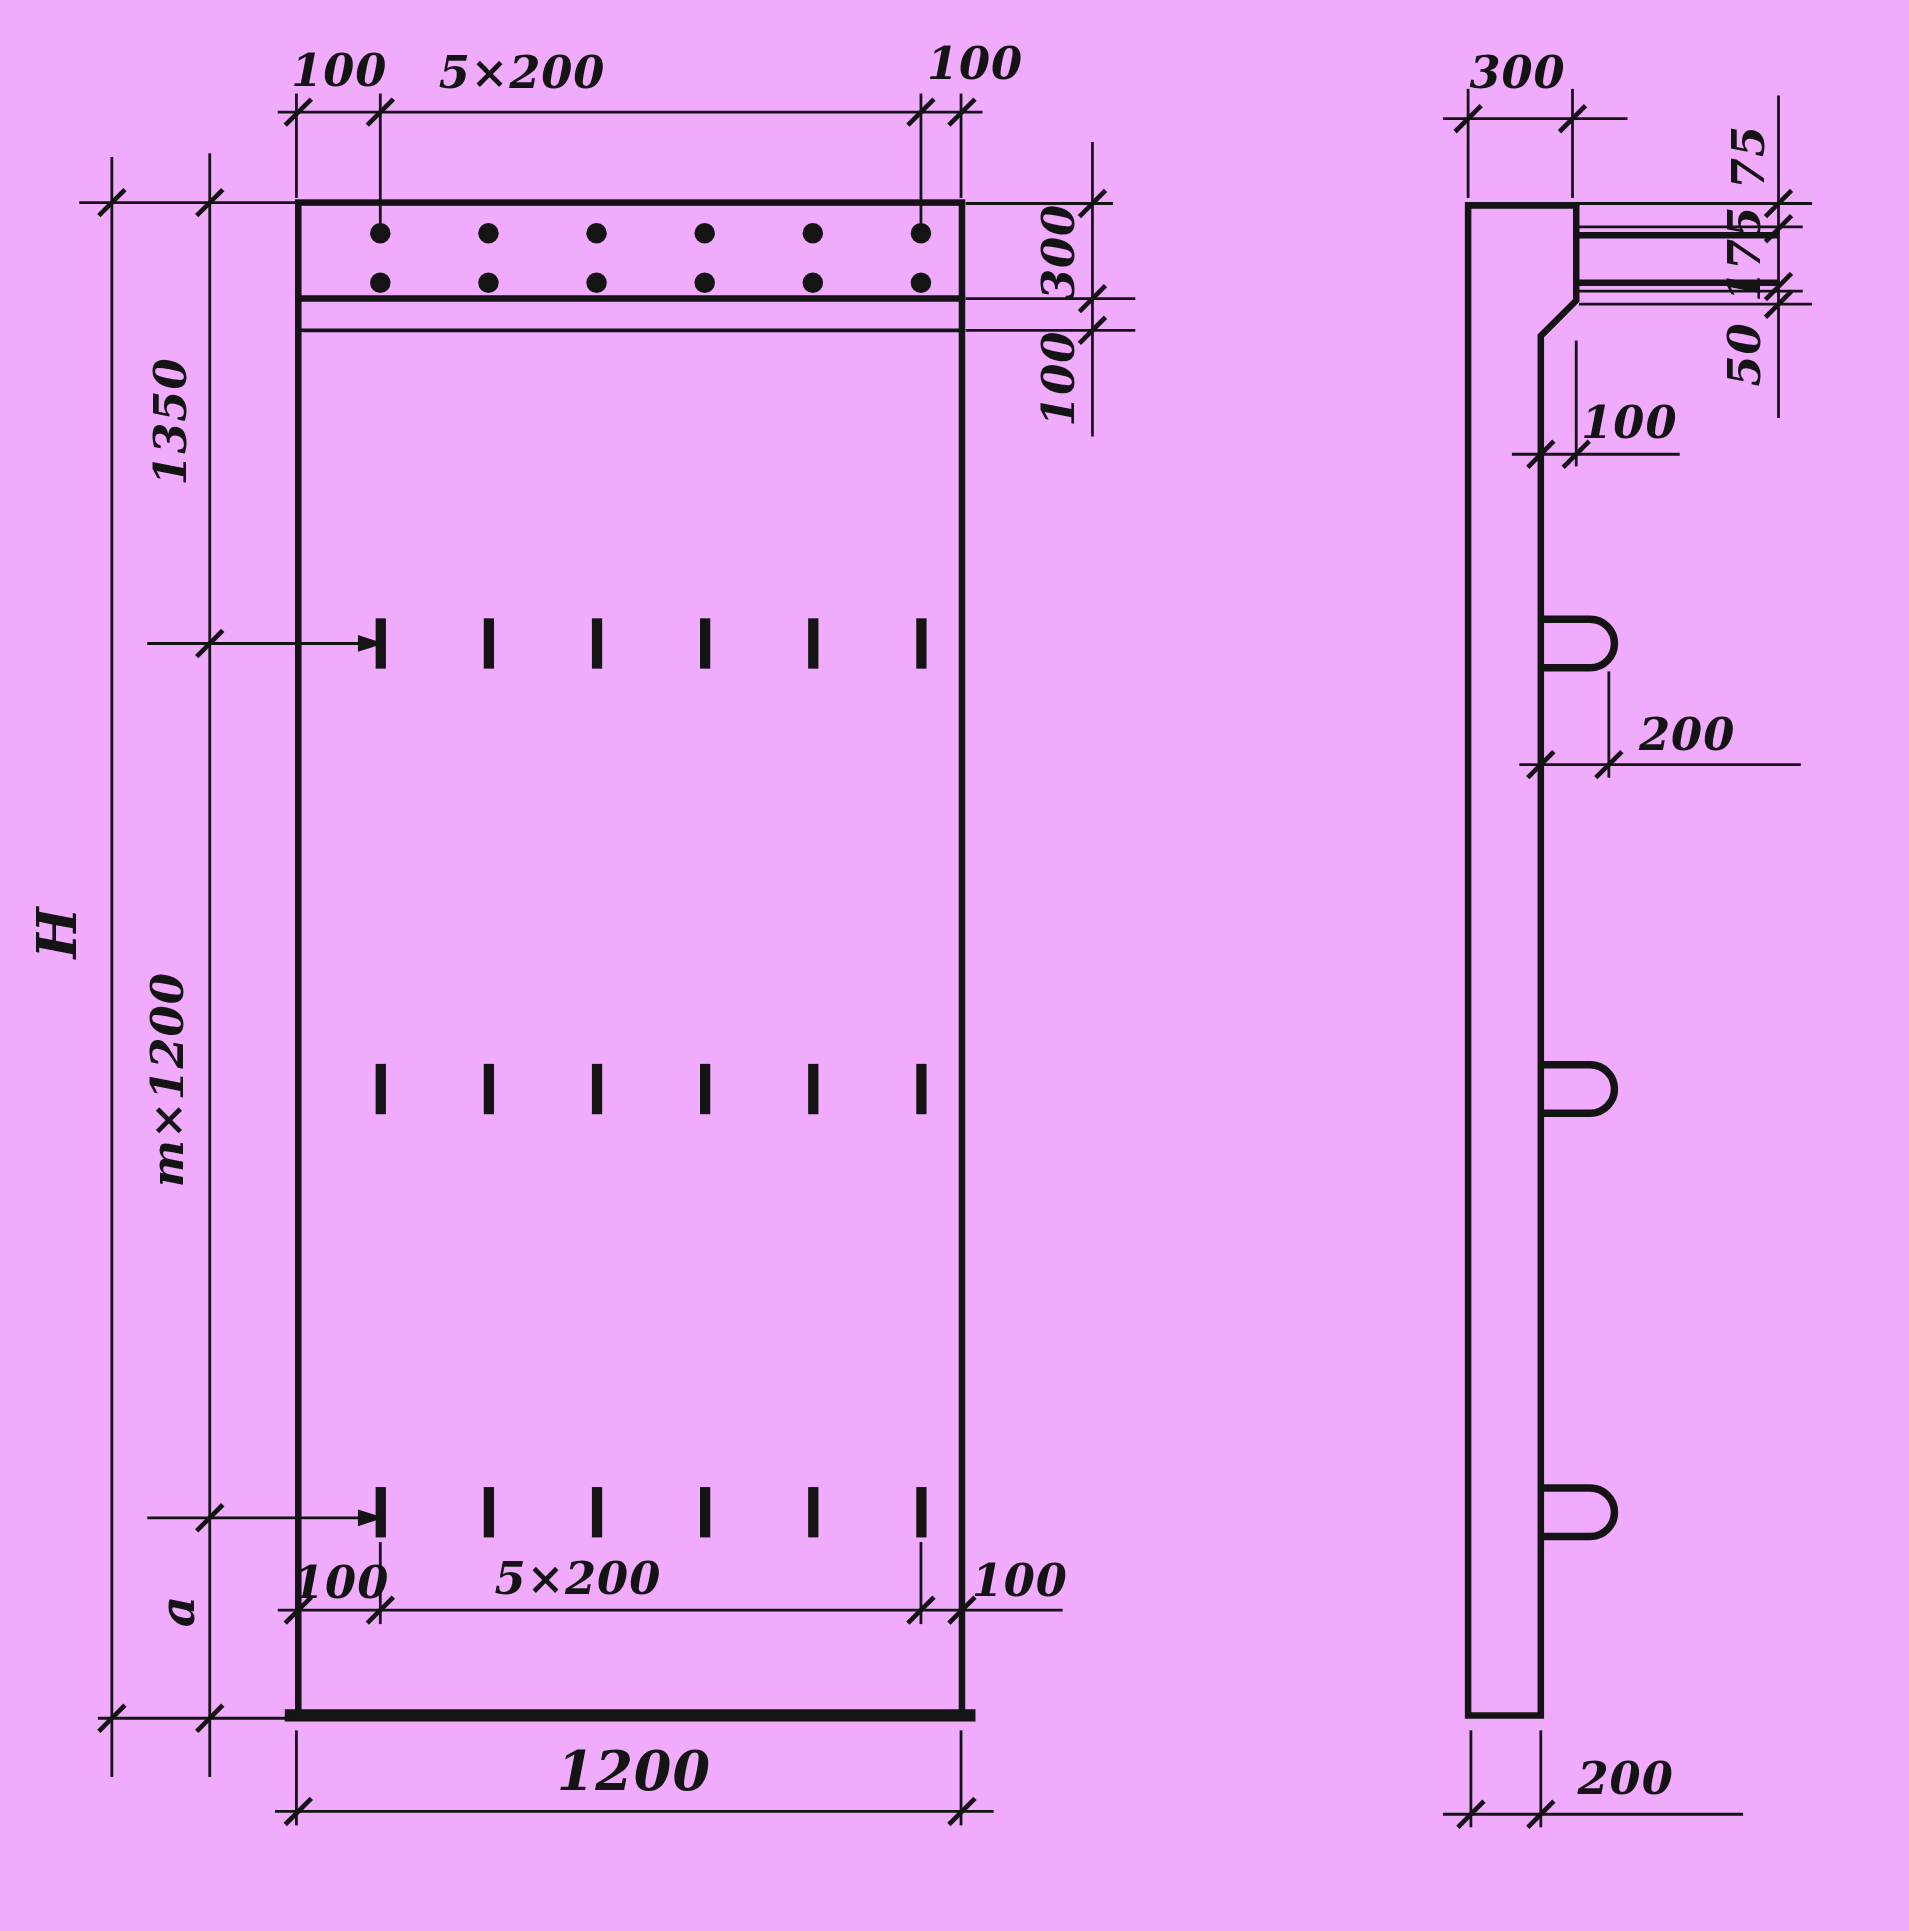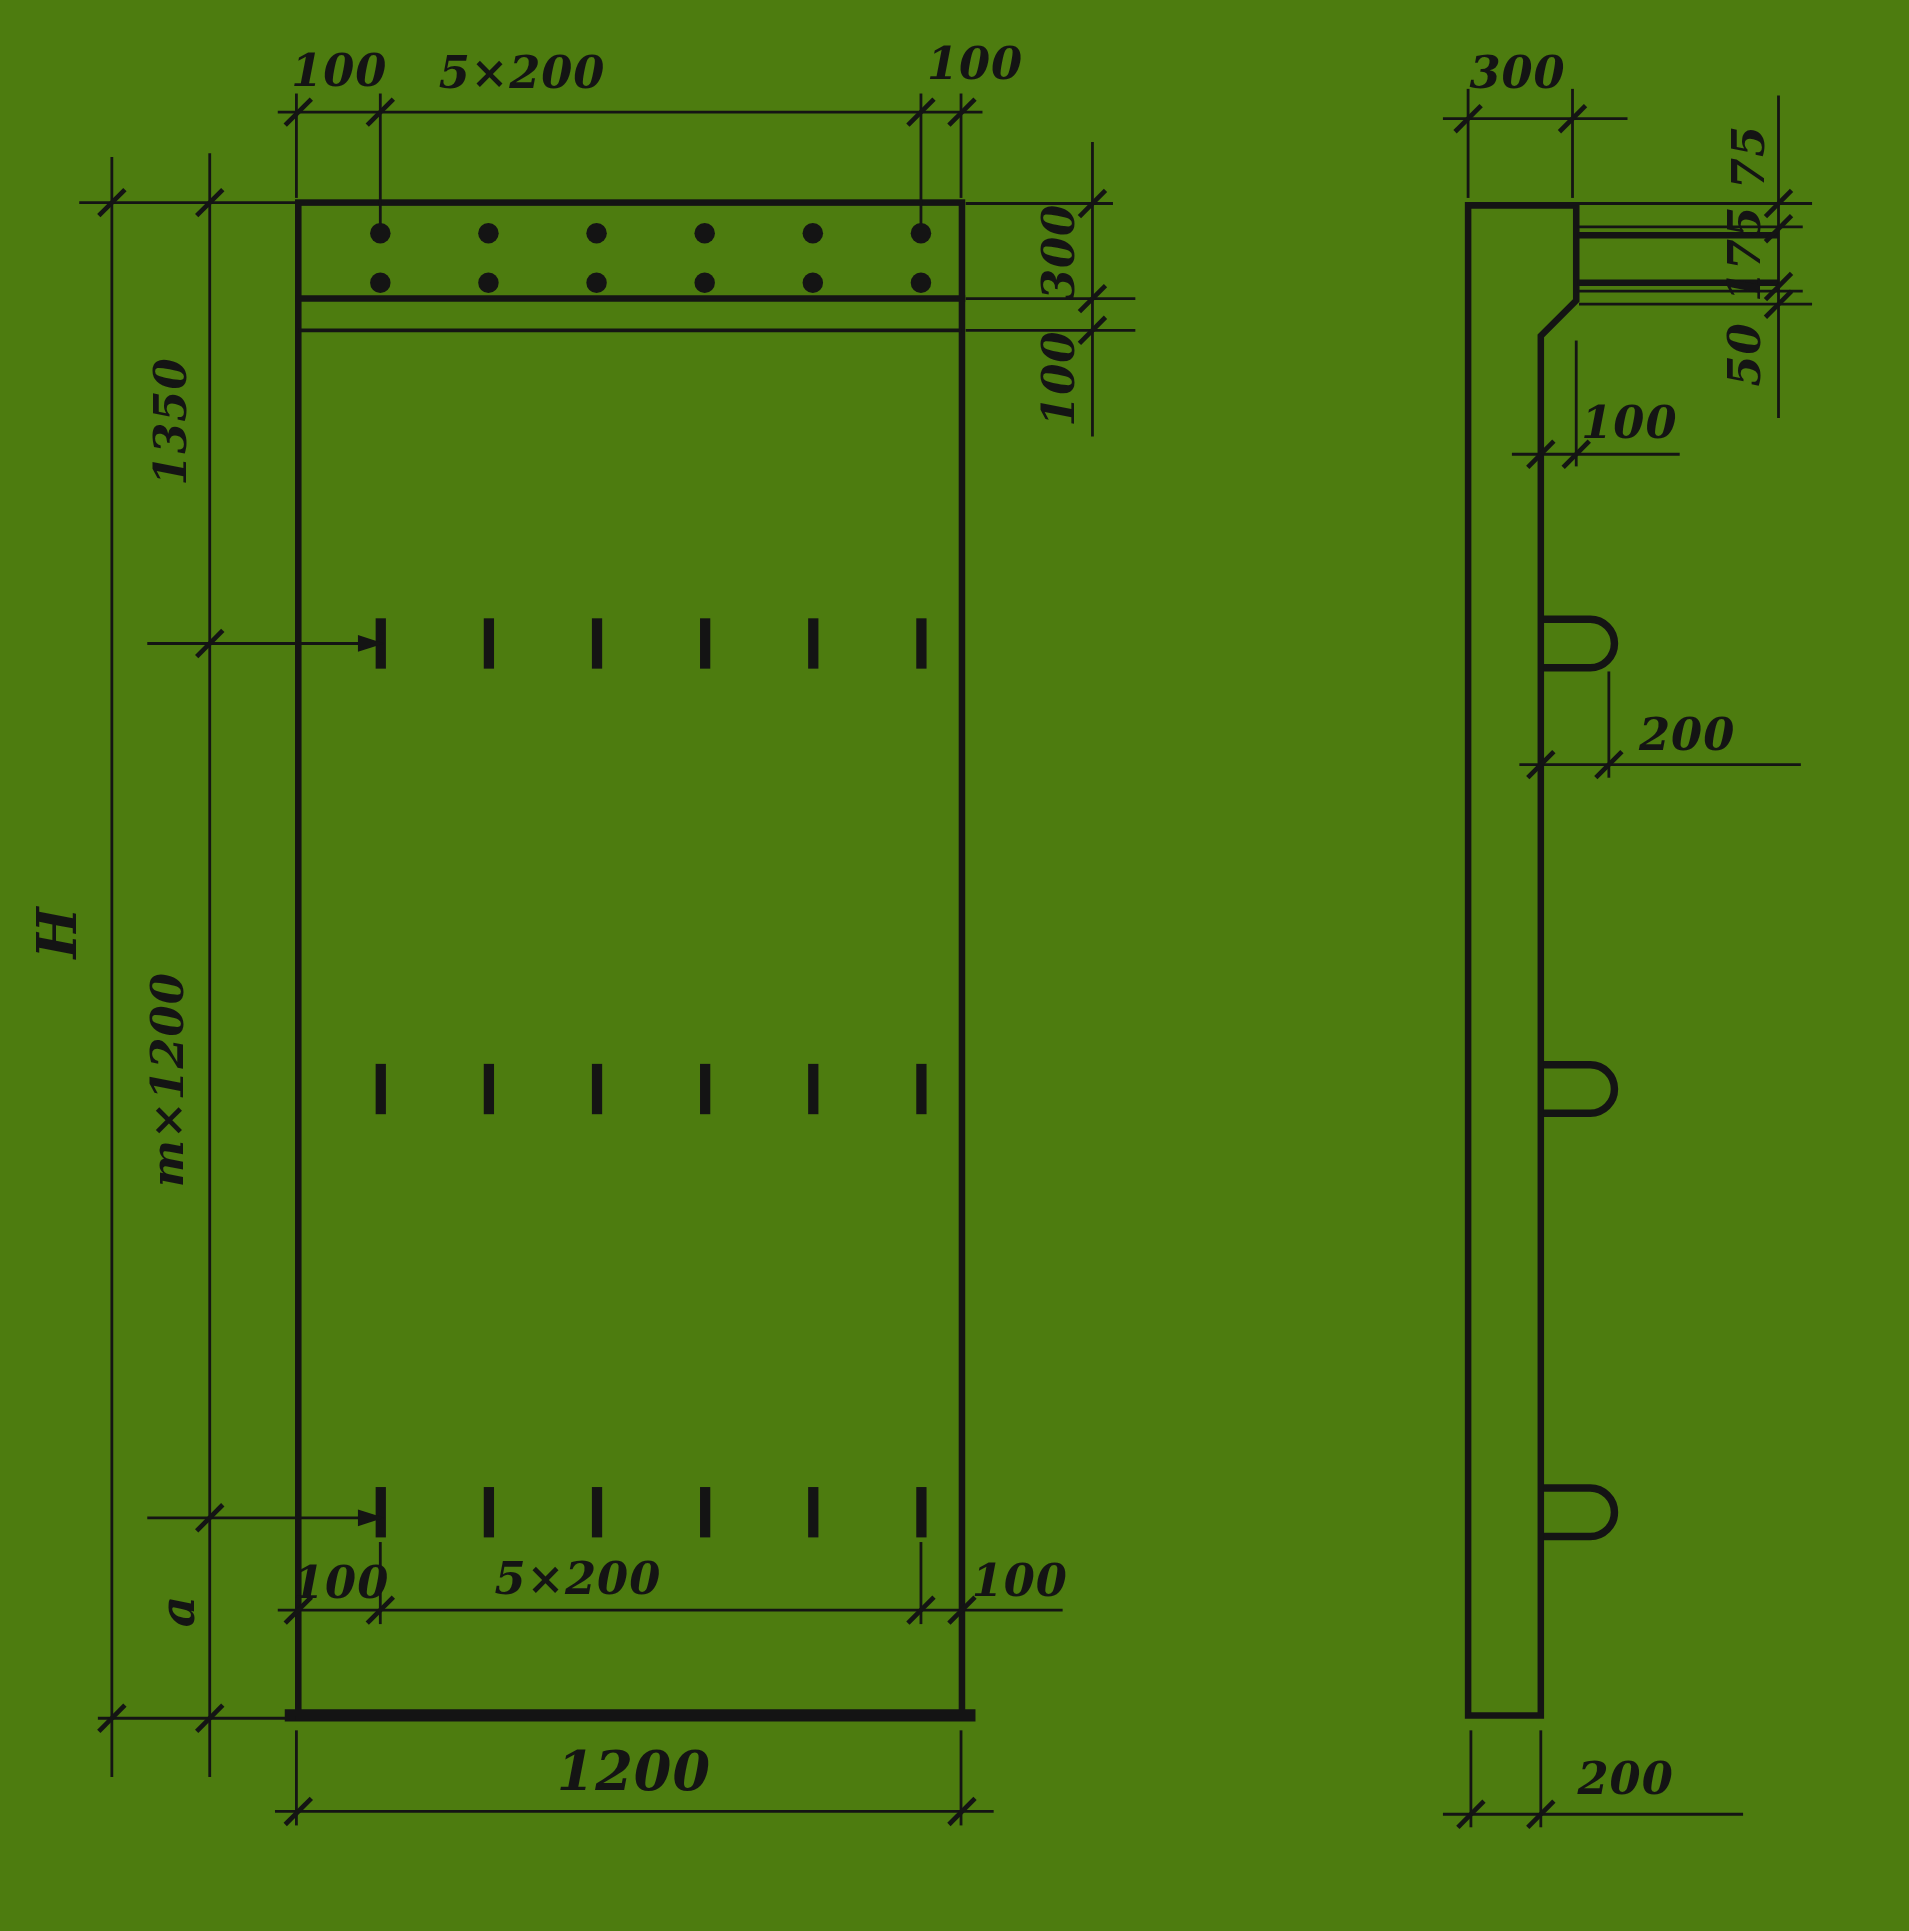--- a/index.html
+++ b/index.html
@@ -1,20 +1,20 @@
 <!DOCTYPE html>
 <html style="font-size:15px"><head>
 <meta charset="utf-8">
 <style>
   html, body { margin: 0; padding: 0; background: #ffffff; }
   .canvas {
     position: relative;
     width: 1909px;
     height: 1932px;
-    background: #4d7c0f;
+    background: #f0abfc;
     overflow: hidden;
   }
   svg { display: block; }
   .outline  { stroke: #141414; stroke-width: 7;  fill: none; stroke-linecap: square; }
   .thickline{ stroke: #141414; stroke-width: 13; fill: none; stroke-linecap: square; }
   .midline  { stroke: #141414; stroke-width: 4;  fill: none; }
   .thin     { stroke: #141414; stroke-width: 3;  fill: none; }
   .tick     { stroke: #141414; stroke-width: 5;  fill: none; }
   .bar-thick{ stroke: #141414; stroke-width: 7;  fill: none; }
   .bar-thin { stroke: #141414; stroke-width: 3;  fill: none; }

